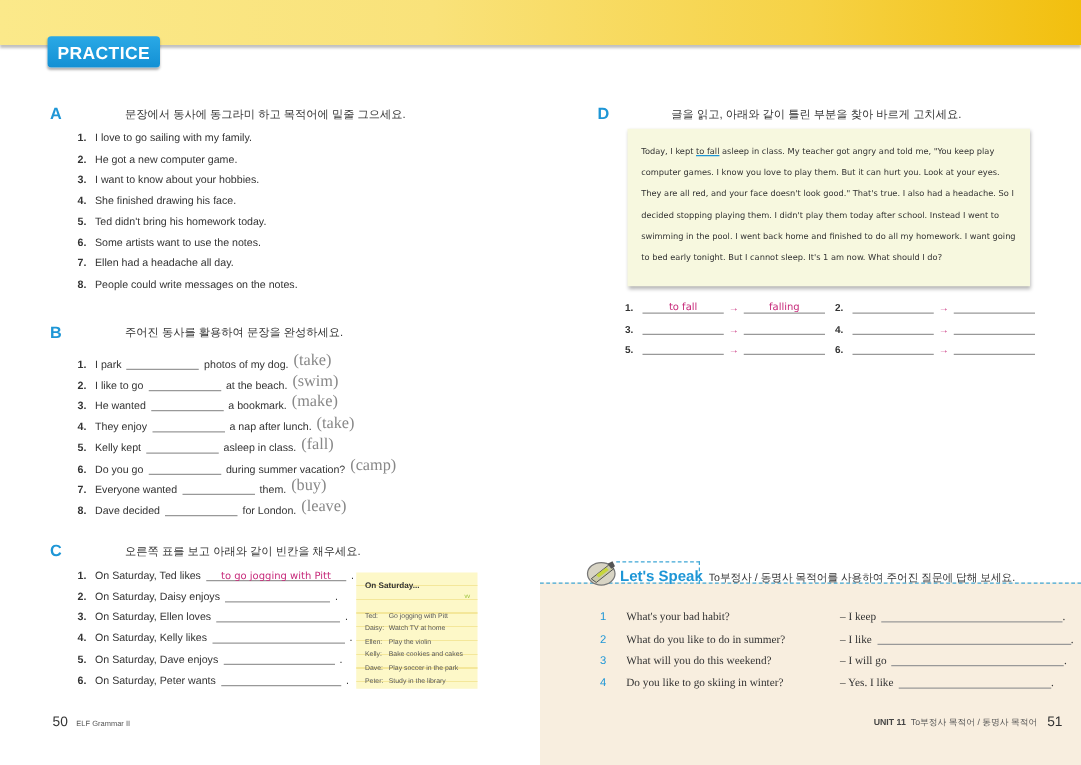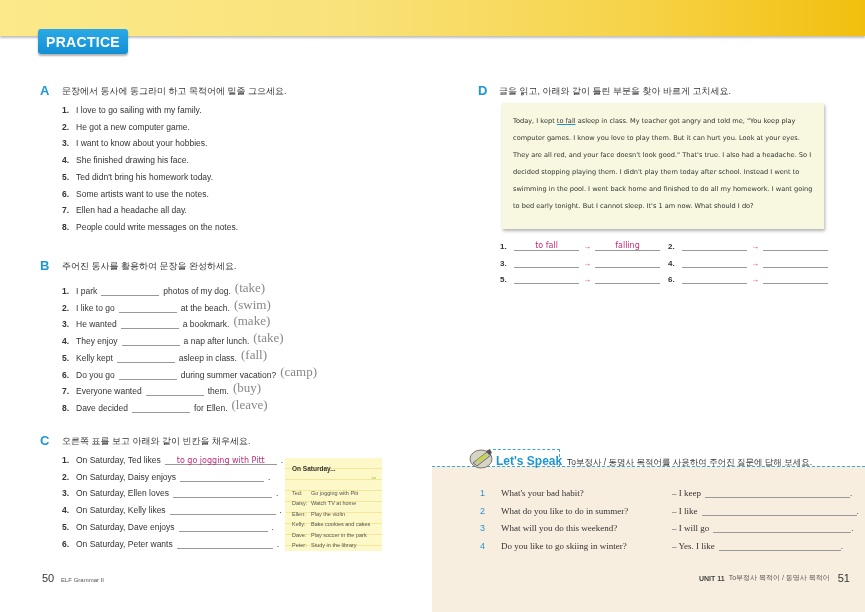--- a/index.html
+++ b/index.html
@@ -18,21 +18,21 @@
     display: flex; align-items: center; justify-content: center;
     box-shadow: 0 2px 2px rgba(0,0,0,0.3); letter-spacing: 0.3px;
   }
 
   .right-bg {
     position: absolute; left: 432px; top: 466px; width: 433px; height: 146px;
     background: #f8eedf;
   }
 
   .sec-letter { position: absolute; font-size: 13px; font-weight: bold; color: #1e96d6; }
-  .sec-title { position: absolute; font-size: 9px; color: #333; }
+  .sec-title { position: absolute; font-size: 9px; color: #333; margin-left: 38px; }
 
   .list { position: absolute; font-size: 8.5px; color: #333; }
   .list .row { position: absolute; white-space: nowrap; display: flex; align-items: flex-end; }
   .num { font-weight: bold; width: 14px; display: inline-block; }
   .blank { display: inline-block; border-bottom: 1px solid #999; height: 9px; margin: 0 4px; }
   .hint { font-family: "Liberation Serif", serif; color: #888; margin-left: 4px; font-size: 13px; }
 
   .answer-pink { color: #c72a7a; font-family: "DejaVu Sans", sans-serif; font-size: 8px; text-align: center; }
 
   .saturday-card {
@@ -173,21 +173,21 @@
       <span class="num">7.</span>
       <span>Everyone wanted</span>
       <span class="blank" style="width: 58px;"></span>
       <span>them.</span>
       <span class="hint">(buy)</span>
     </div>
     <div class="row" style="top: 116.9px;">
       <span class="num">8.</span>
       <span>Dave decided</span>
       <span class="blank" style="width: 58px;"></span>
-      <span>for Ellen.</span>
+      <span>for London.</span>
       <span class="hint">(leave)</span>
     </div>
   </div>
 
 <div class="sec-letter" style="left:40px;top:433px;">C</div>
 <div class="sec-title" style="left:62px;top:435px;">오른쪽 표를 보고 아래와 같이 빈칸을 채우세요.</div>
 <div class="list" id="listC" style="left: 62px; top: 455px;">
     <div class="row" style="top: 0px;">
       <span class="num">1.</span>
       <span>On Saturday, Ted likes</span>

